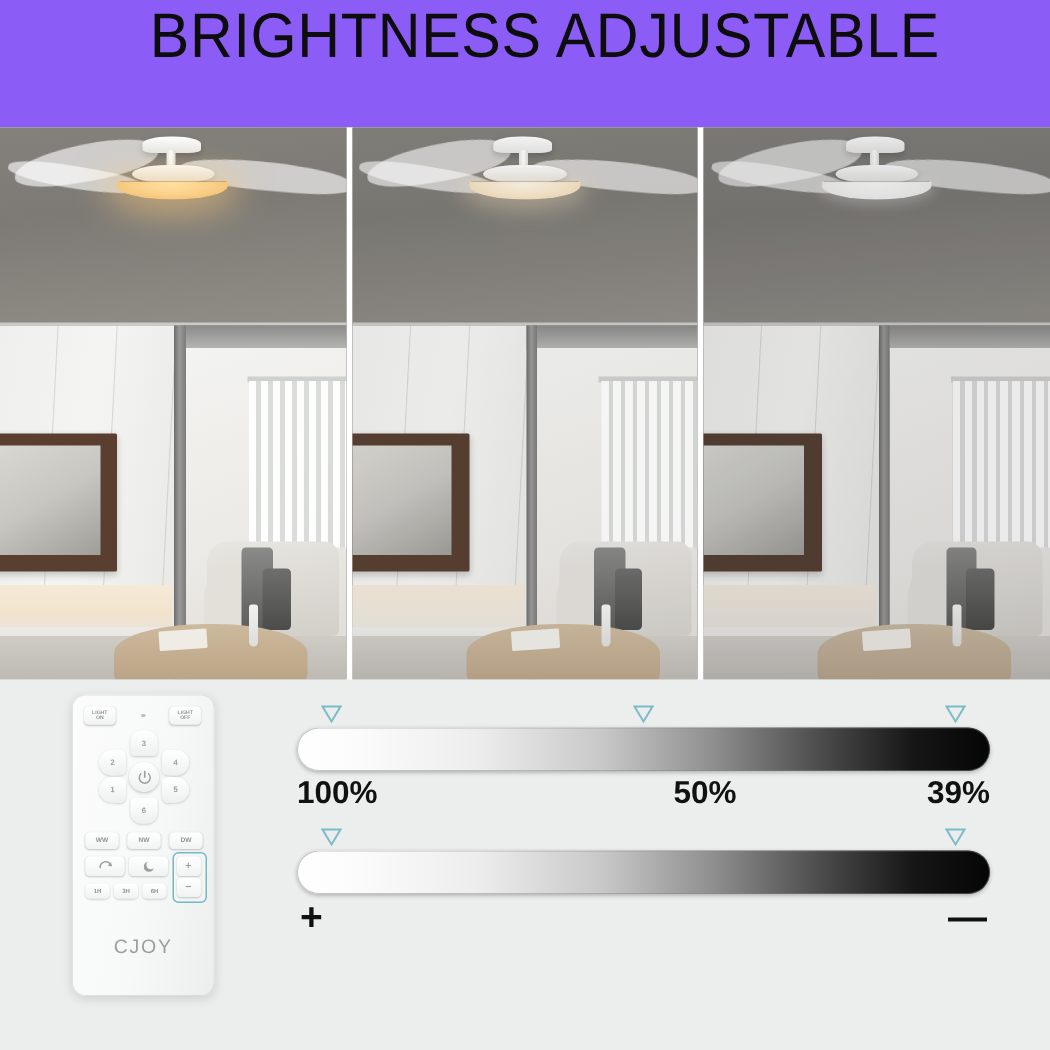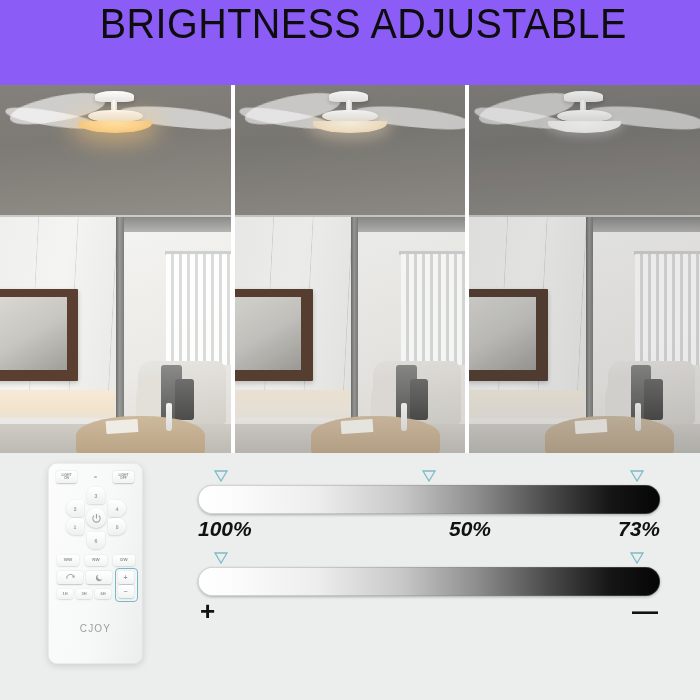--- a/index.html
+++ b/index.html
@@ -260,26 +260,26 @@
   #rm-plus{position:absolute;left:69.5px;top:107.5px;width:16px;height:13px;font-size:7px;color:#9aa0a2;}
   #rm-minus{position:absolute;left:69.5px;top:121.5px;width:16px;height:13px;font-size:7px;color:#9aa0a2;}
 
   
   #rm-1h{position:absolute;left:9px;top:126px;width:16px;height:10px;font-size:4px;}
   #rm-3h{position:absolute;left:28px;top:126px;width:16px;height:10px;font-size:4px;}
   #rm-6h{position:absolute;left:47px;top:126px;width:16px;height:10px;font-size:4px;}
 
   #rm-brand{
     position:absolute;left:0;top:160px;width:95px;text-align:center;
-    font-size:10px;letter-spacing:1.2px;color:#9a9fa1;font-weight:400;
+    font-size:13px;letter-spacing:1.2px;color:#9a9fa1;font-weight:400;
   }
 
   
   .bar-block{position:absolute;}
-  #bar-block-1{left:198px;top:32px;width:462px;font-style:italic;}
+  #bar-block-1{left:198px;top:32px;width:462px;}
   #bar-block-2{left:198px;top:114px;width:462px;}
   .bar{
     position:relative;width:462px;height:29px;border-radius:15px;
     background:linear-gradient(90deg,#ffffff 0%,#fbfbfb 9%,#ededed 26%,#c8c8c8 44%,#8f8f8f 60%,#4a4a4a 76%,#161616 89%,#050505 100%);
     box-shadow:0 1px 3px rgba(0,0,0,.28), 0 0 0 .7px rgba(130,130,130,.45) inset;
   }
   .mk{position:absolute;top:-15px;}
   .bar-labels{
     position:relative;width:462px;height:26px;margin-top:3px;
   }
@@ -472,21 +472,21 @@
       <svg class="mk" style="left:calc(50% - 7px);" width="14" height="12" viewBox="0 0 14 12">
         <path d="M1 1 L13 1 L7 11 Z" fill="none" stroke="#7bbcc7" stroke-width="1.3"></path>
       </svg>
       <svg class="mk" style="left:calc(95% - 7px);" width="14" height="12" viewBox="0 0 14 12">
         <path d="M1 1 L13 1 L7 11 Z" fill="none" stroke="#7bbcc7" stroke-width="1.3"></path>
       </svg>
     </div>
     <div class="bar-labels">
       <span class="bar-label" id="lbl-100">100%</span>
       <span class="bar-label" id="lbl-50">50%</span>
-      <span class="bar-label" id="lbl-20">73%</span>
+      <span class="bar-label" id="lbl-20">39%</span>
     </div>
   </div>
 
   <div class="bar-block" id="bar-block-2">
     <div class="bar">
       <svg class="mk" style="left:calc(5% - 7px);" width="14" height="12" viewBox="0 0 14 12">
         <path d="M1 1 L13 1 L7 11 Z" fill="none" stroke="#7bbcc7" stroke-width="1.3"></path>
       </svg>
       <svg class="mk" style="left:calc(95% - 7px);" width="14" height="12" viewBox="0 0 14 12">
         <path d="M1 1 L13 1 L7 11 Z" fill="none" stroke="#7bbcc7" stroke-width="1.3"></path>

